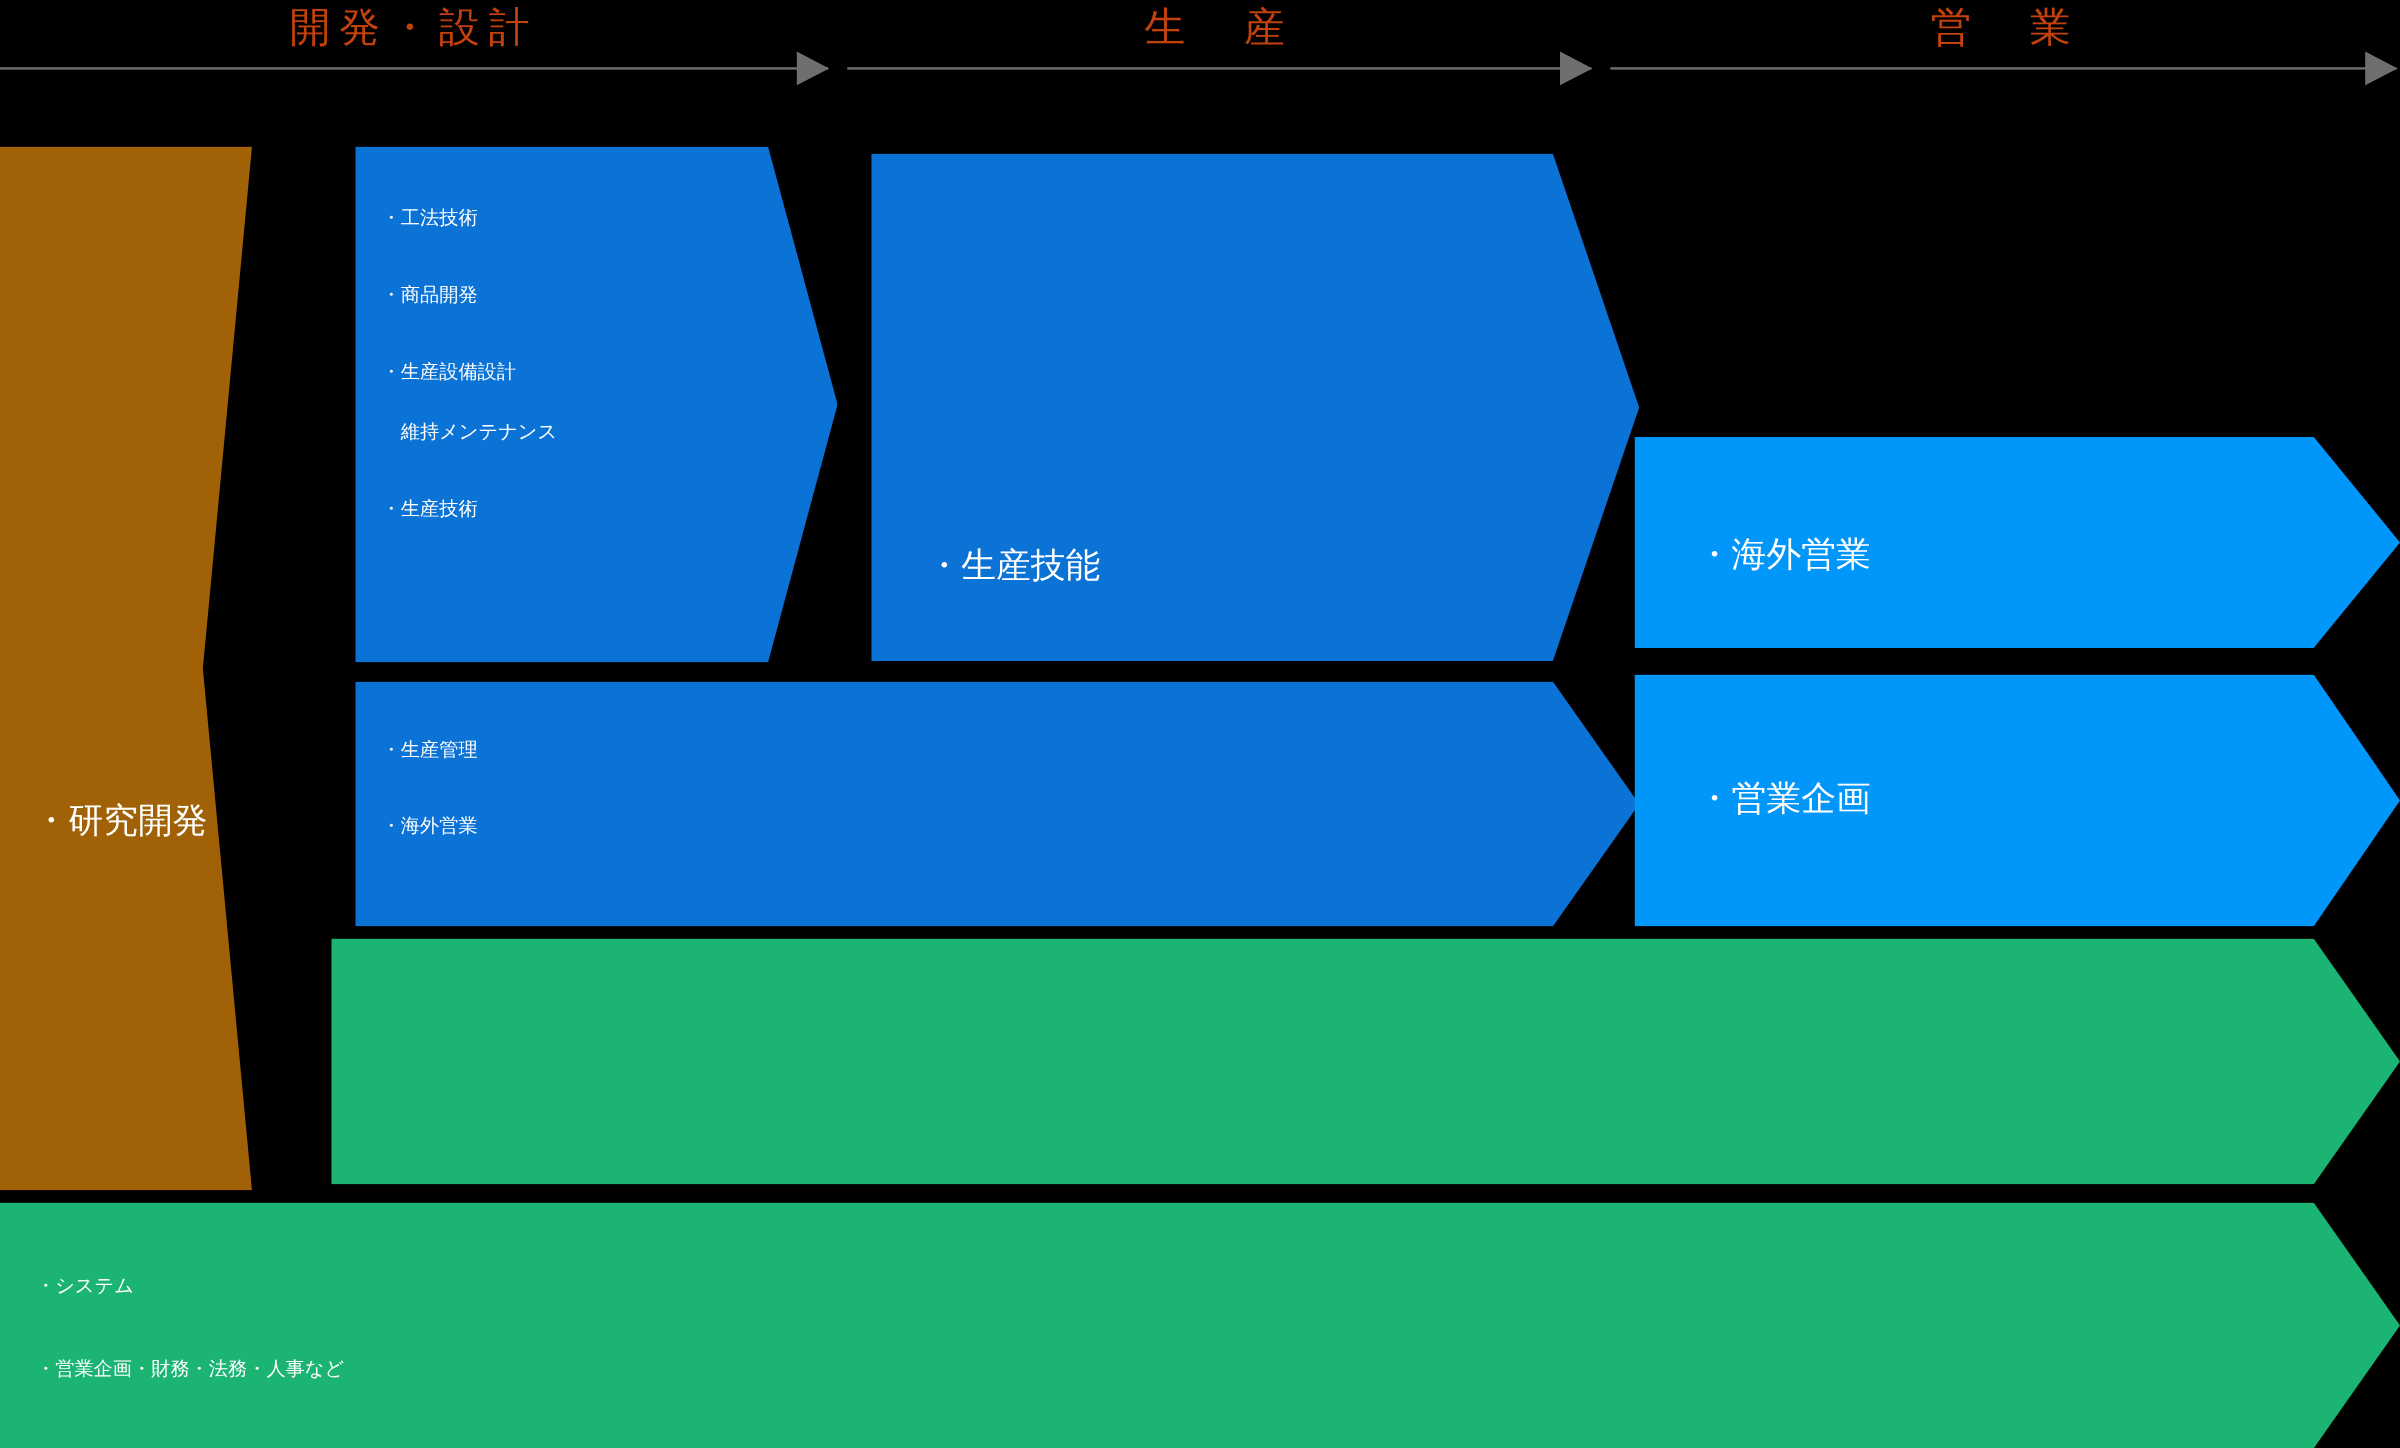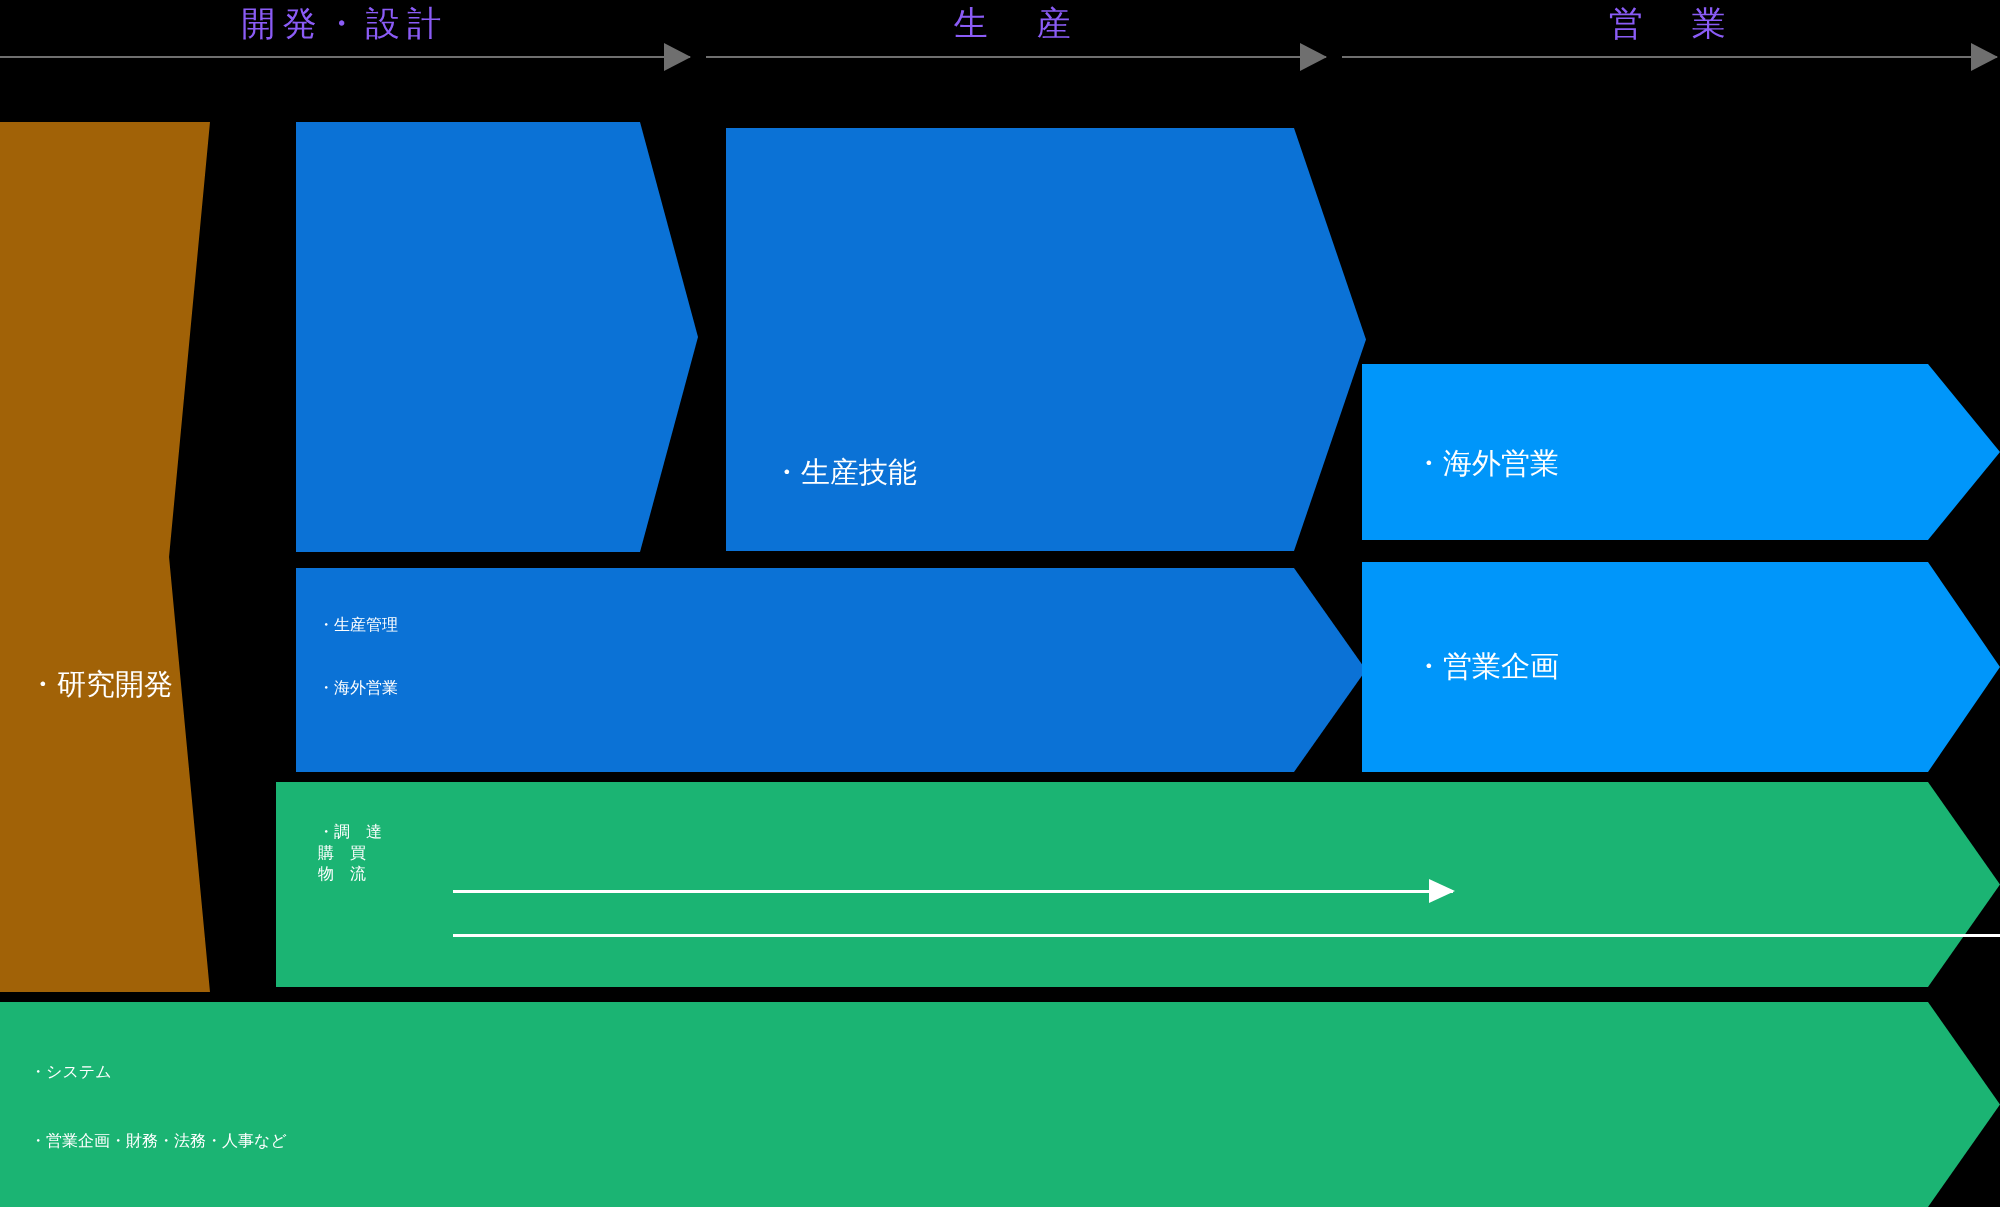--- a/index.html
+++ b/index.html
@@ -8,21 +8,21 @@
     width:2000px;height:1207px;
     background:#000;
     overflow:hidden;
     font-family:"Liberation Sans","DejaVu Sans",sans-serif;
     color:#fff;
   }
 
   
   .hdr-label{
     position:absolute;
-    color:#8b5cf6;
+    color:#c2410c;
     font-size:34px;
     letter-spacing:.22em;
     white-space:nowrap;
     text-align:center;
     top:0px;
     line-height:46px;
   }
   .hdr-arrow{
     position:absolute;
     height:2px;
@@ -98,20 +98,27 @@
     <div class="hdr-label" style="left:1342px;width:658px;">営　業</div>
     <div class="hdr-arrow" style="left:1342px;width:655px;"></div>
   </div>
 
   <div class="shape bowtie" style="left:0px;top:122px;width:210px;height:870px;">
     <div class="txt" style="left:28px;top:548px;">・研究開発</div>
   </div>
 
   <div class="shape chev cp-arrow" style="left:276px;top:122px;width:402px;height:430px;">
   </div>
+  <div style="position:absolute;left:318px;top:172px;">
+    <div class="txt" style="position:relative;top:0px;">・工法技術</div>
+    <div class="txt" style="position:relative;top:43px;">・商品開発</div>
+    <div class="txt" style="position:relative;top:86px;">・生産設備設計</div>
+    <div class="txt" style="position:relative;top:115px;">　維持メンテナンス</div>
+    <div class="txt" style="position:relative;top:158px;">・生産技術</div>
+  </div>
 
   <div class="shape chev cp-arrow-big" style="left:706px;top:128px;width:640px;height:423px;">
     <div class="txt" style="left:46px;top:330px;">・生産技能</div>
   </div>
 
   <div class="shape chev cp-arrow-big" style="left:276px;top:568px;width:1070px;height:204px;">
   </div>
   <div style="position:absolute;left:318px;top:615px;">
     <div class="txt" style="position:relative;top:0px;">・生産管理</div>
     <div class="txt" style="position:relative;top:42px;">・海外営業</div>
@@ -121,27 +128,20 @@
   <div class="shape chev-light cp-arrow-big" style="left:1362px;top:364px;width:638px;height:176px;">
     <div class="txt" style="left:52px;top:85px;">・海外営業</div>
   </div>
 
   <div class="shape chev-light cp-arrow-big" style="left:1362px;top:562px;width:638px;height:210px;">
     <div class="txt" style="left:52px;top:90px;">・営業企画</div>
   </div>
 
   <div class="shape chev-green cp-arrow-big" style="left:276px;top:782px;width:1724px;height:205px;">
   </div>
-  <div style="position:absolute;left:318px;top:822px;width:1680px;height:165px;">
-    <div class="txt" style="left:0px;top:0px;">・調　達</div>
-    <div class="txt" style="left:30px;top:58px;">購　買</div>
-    <div class="inline-arrow" style="left:135px;top:68px;width:1000px;"></div>
-    <div class="txt" style="left:30px;top:102px;">物　流</div>
-    <div class="inline-arrow" style="left:135px;top:112px;width:1608px;"></div>
-  </div>
 
   <div class="shape chev-green cp-arrow-big" style="left:0px;top:1002px;width:2000px;height:205px;">
   </div>
   <div style="position:absolute;left:30px;top:1062px;">
     <div class="txt" style="position:relative;top:0px;">・システム</div>
     <div class="txt" style="position:relative;top:48px;">・営業企画・財務・法務・人事など</div>
   </div>
 
 </div>
 

